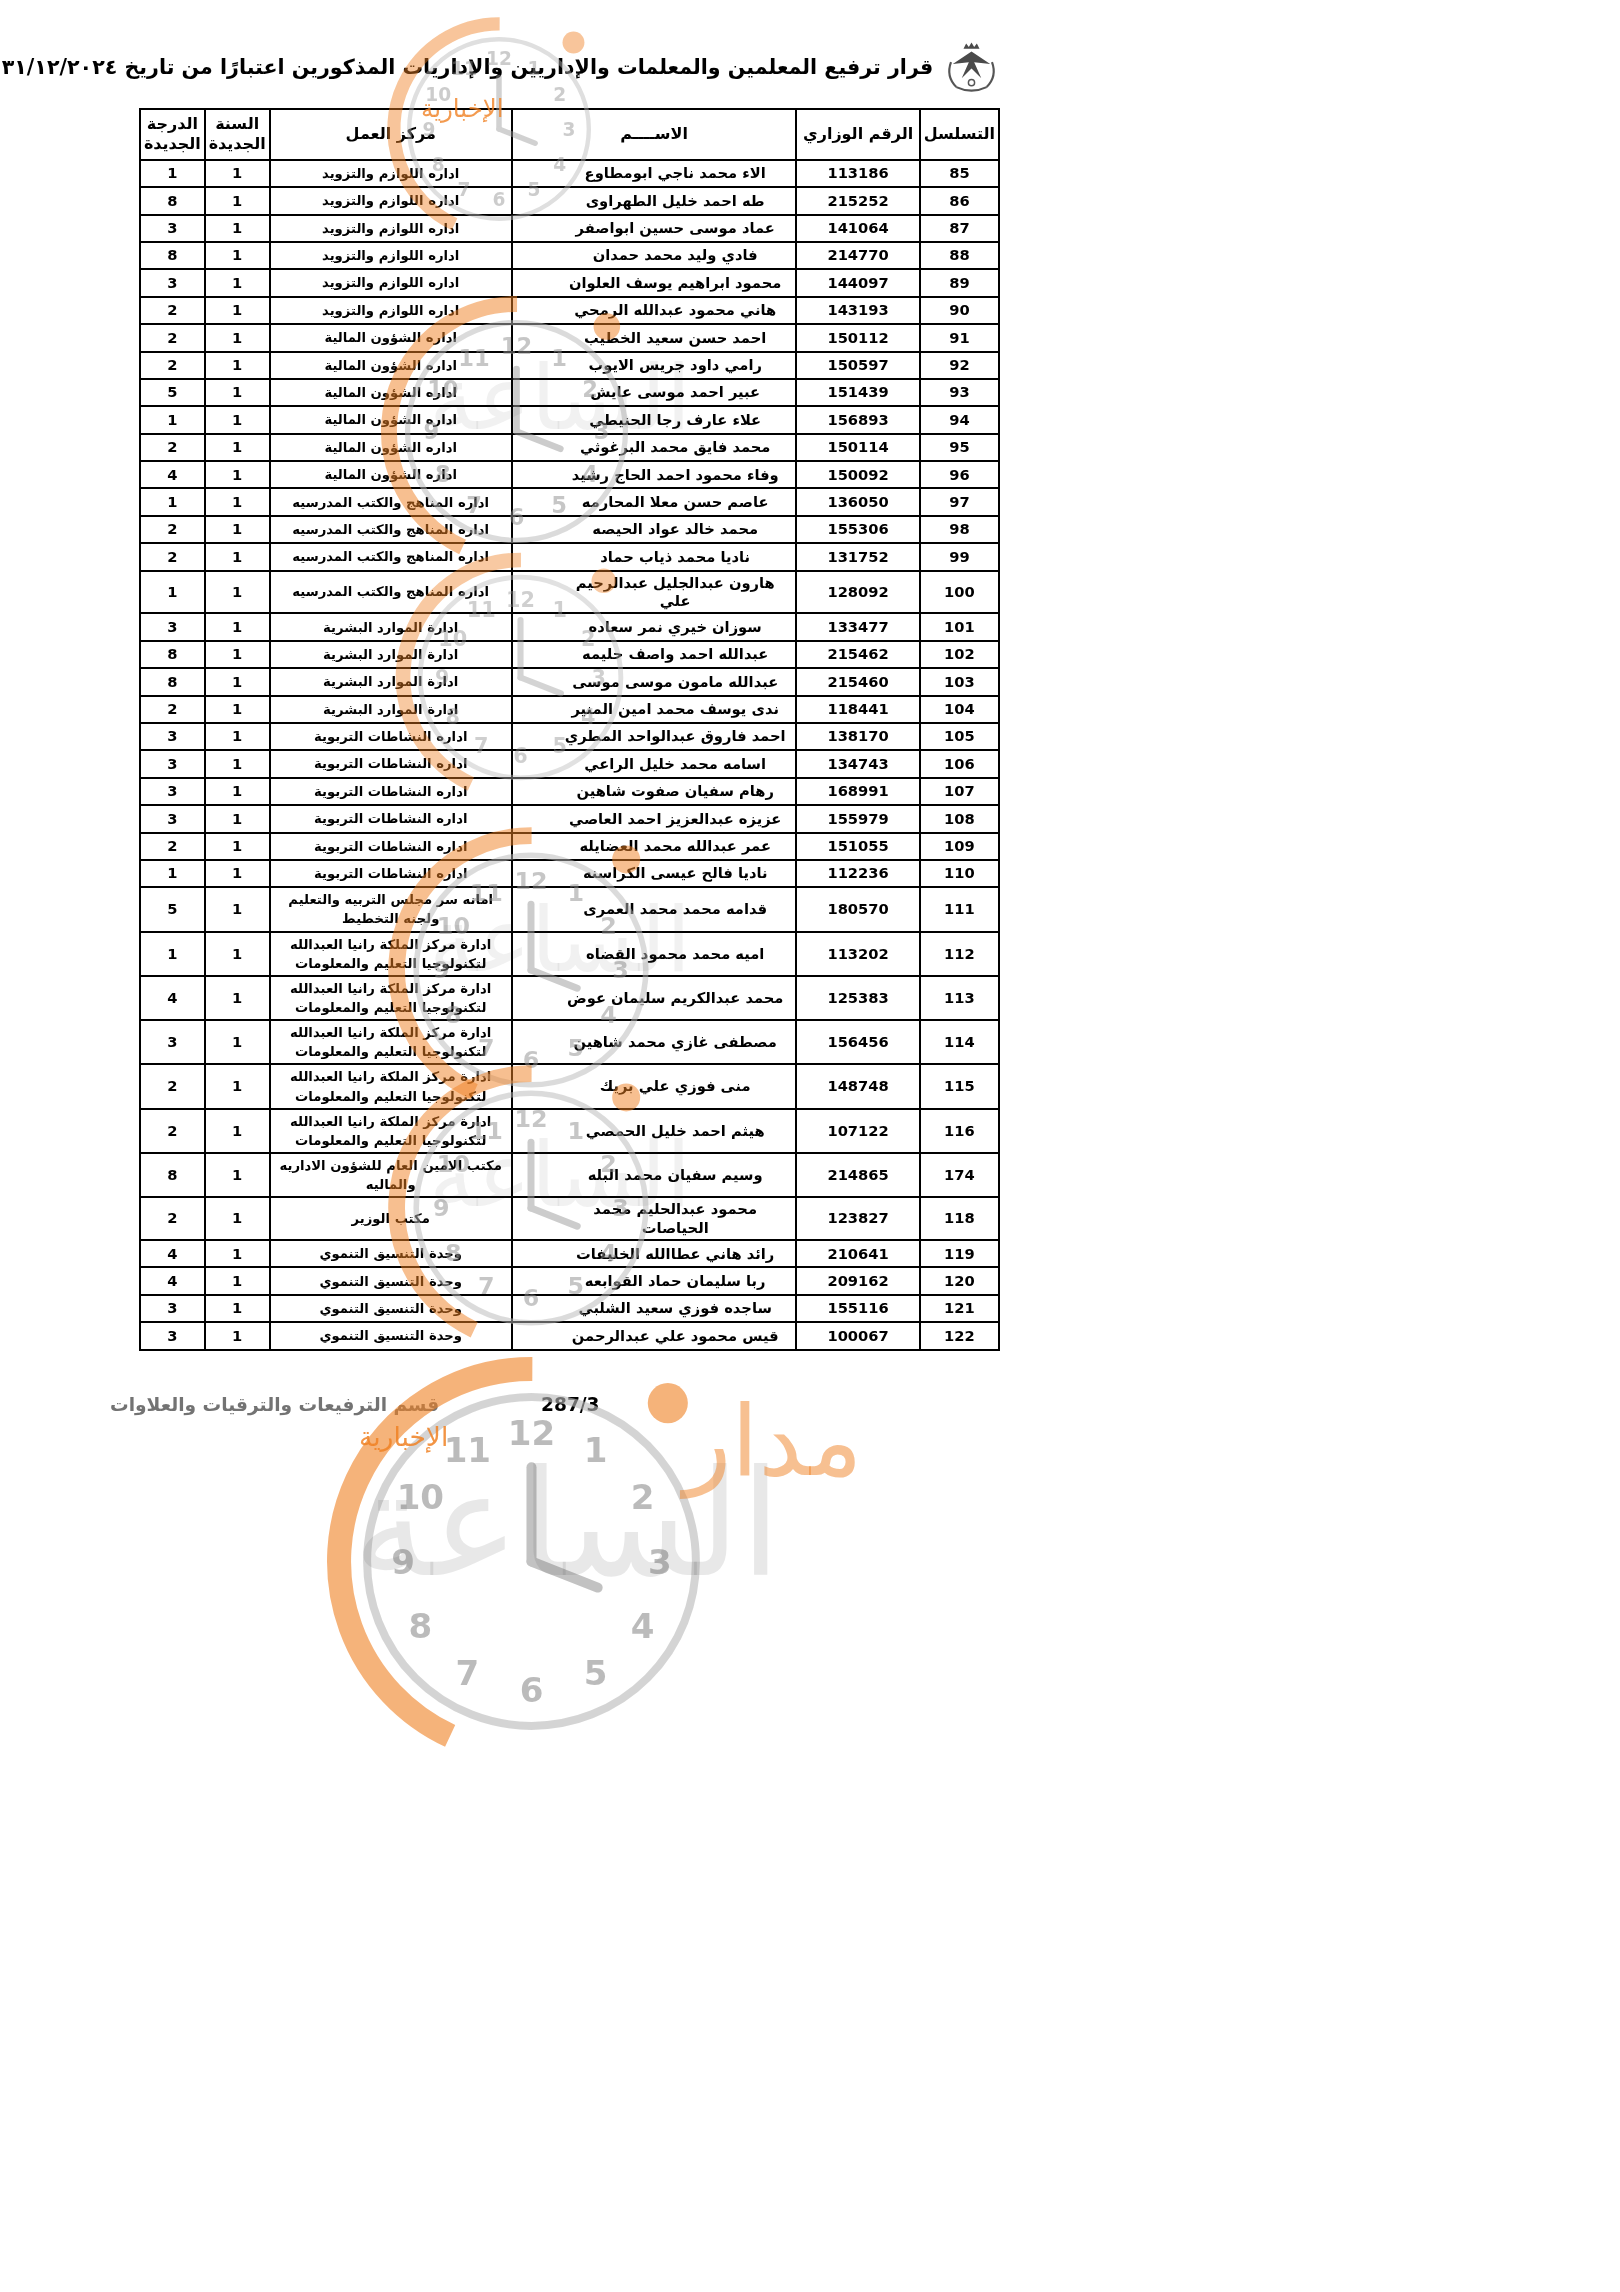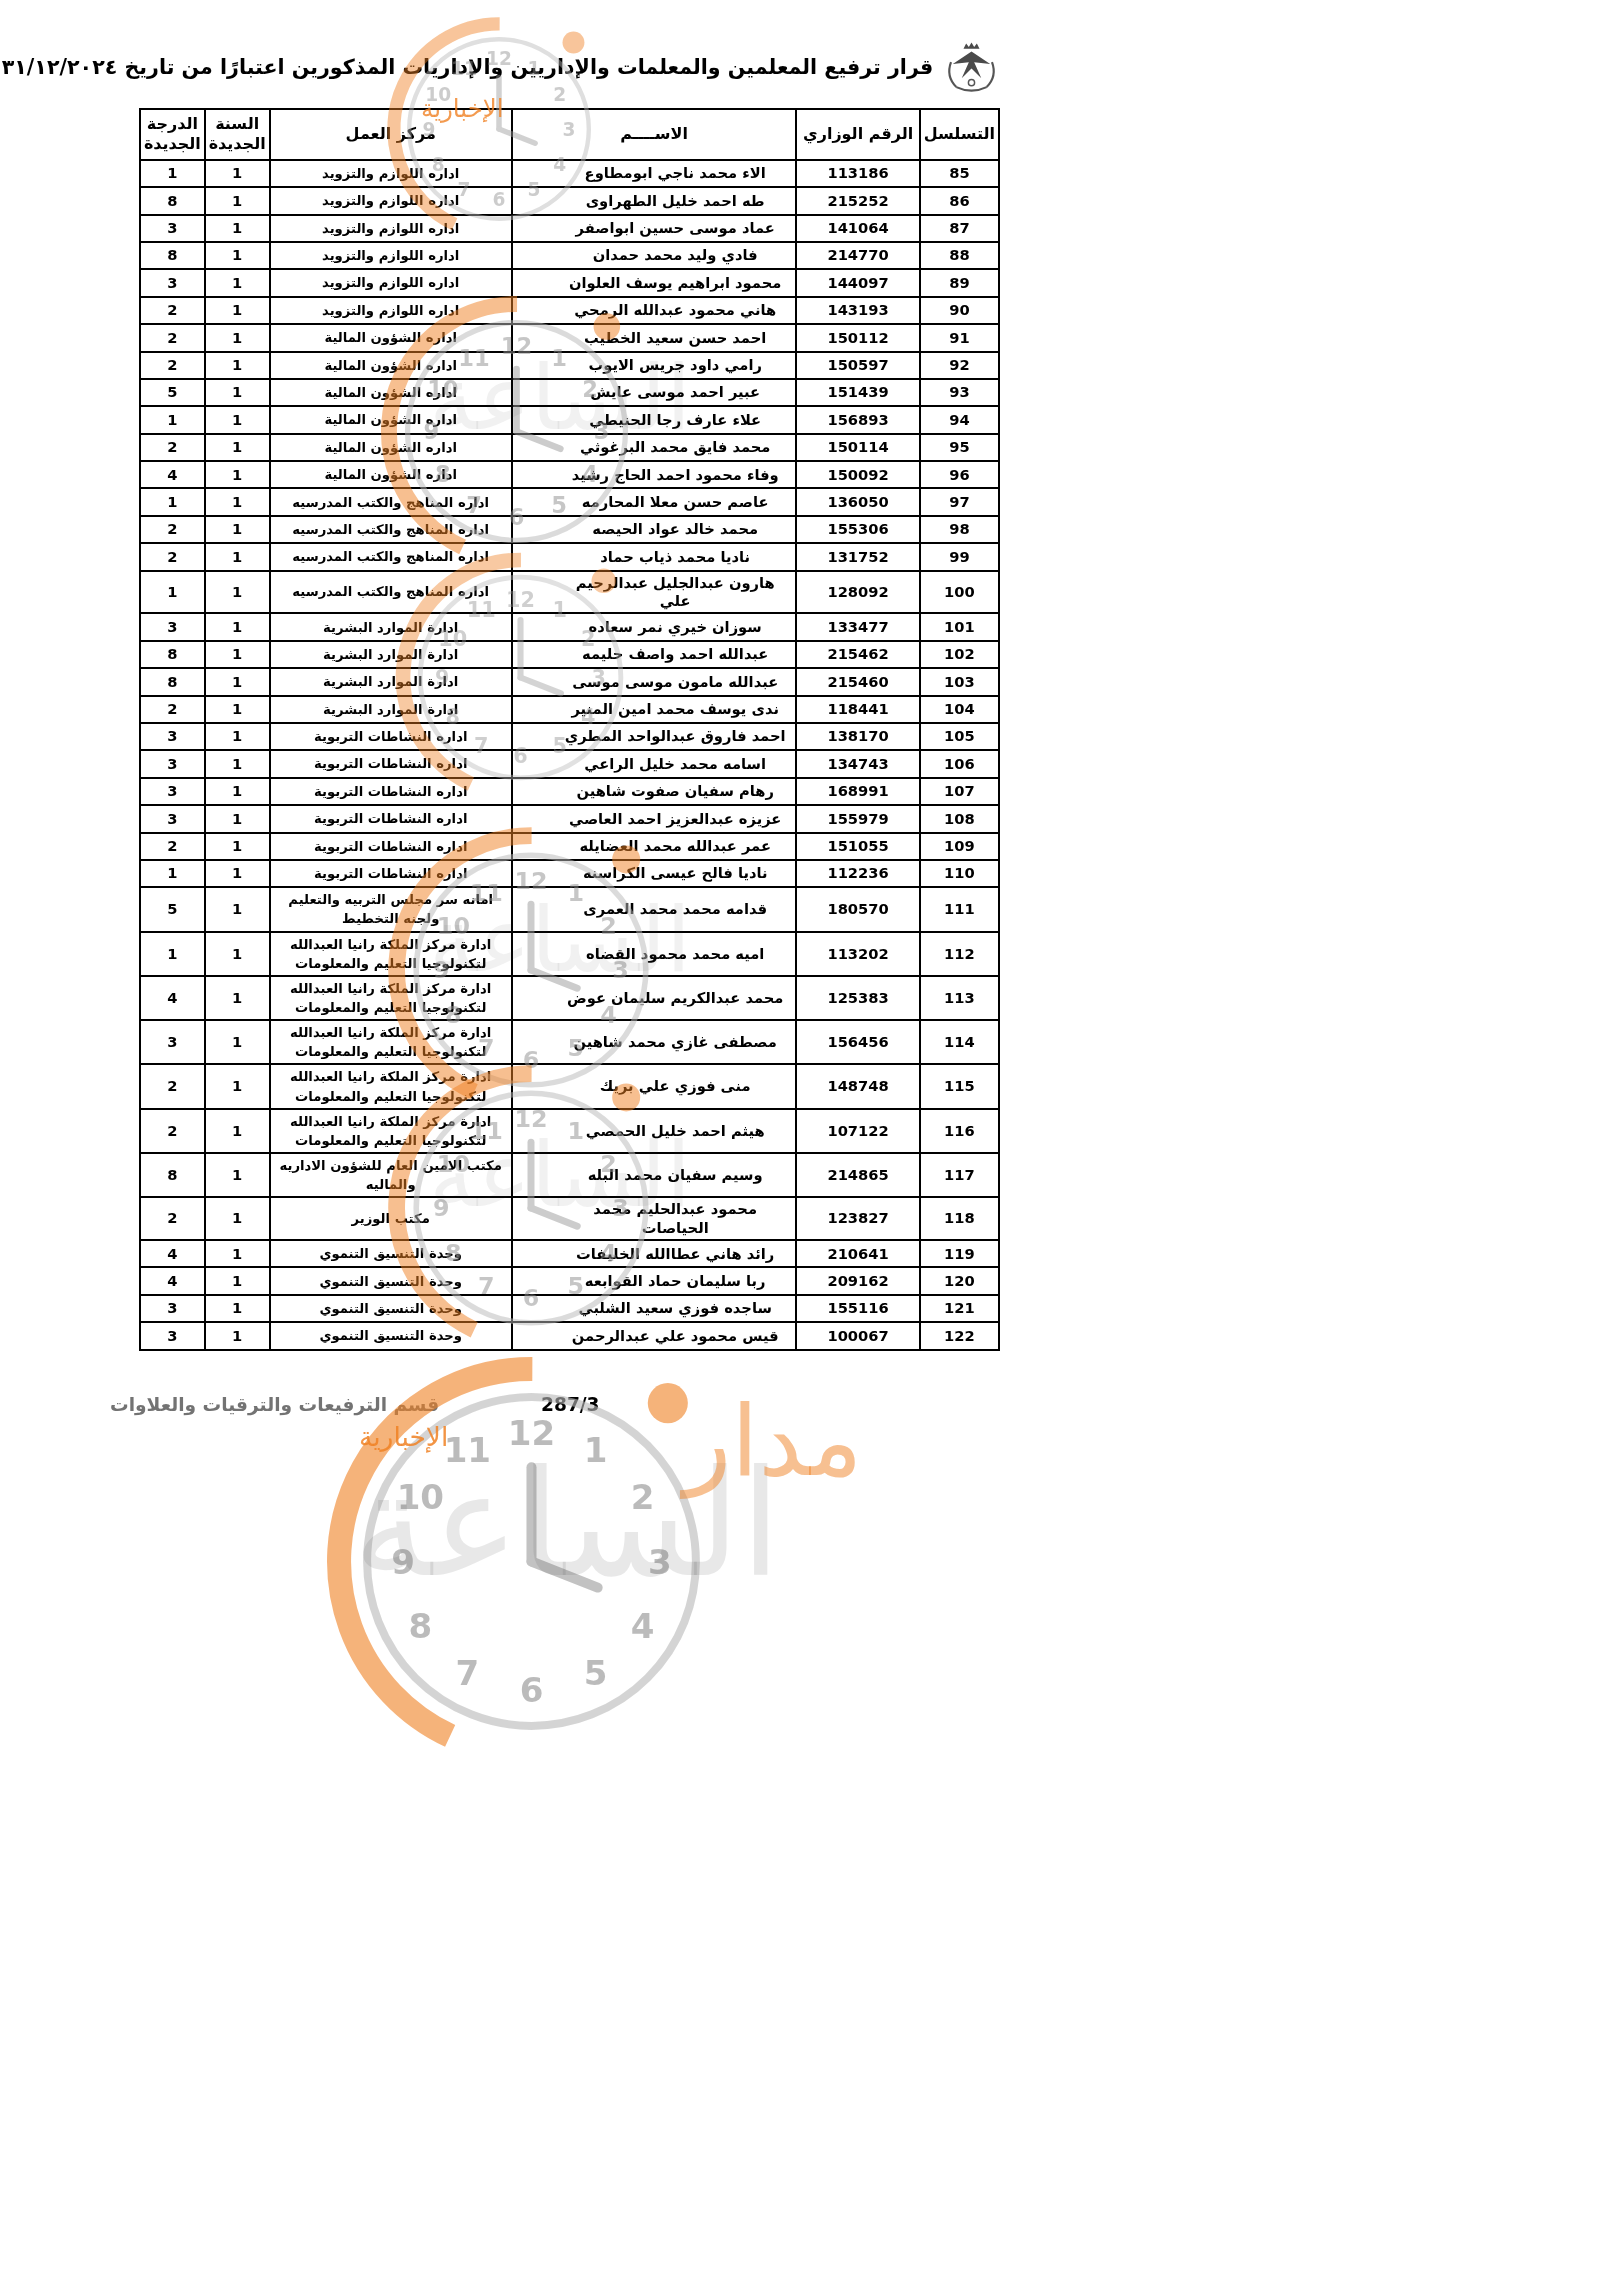--- a/index.html
+++ b/index.html
@@ -507,21 +507,21 @@
   </tr>
           <tr>
     <td>116</td>
     <td>107122</td>
     <td class="name">هيثم احمد خليل الحمصي</td>
     <td class="work">ادارة مركز الملكة رانيا العبدالله لتكنولوجيا التعليم والمعلومات</td>
     <td>1</td>
     <td>2</td>
   </tr>
           <tr>
-    <td>117</td>
+    <td>174</td>
     <td>214865</td>
     <td class="name">وسيم سفيان محمد البله</td>
     <td class="work">مكتب الامين العام للشؤون الاداريه والماليه</td>
     <td>1</td>
     <td>8</td>
   </tr>
           <tr>
     <td>118</td>
     <td>123827</td>
     <td class="name">محمود عبدالحليم محمد الحياصات</td>

